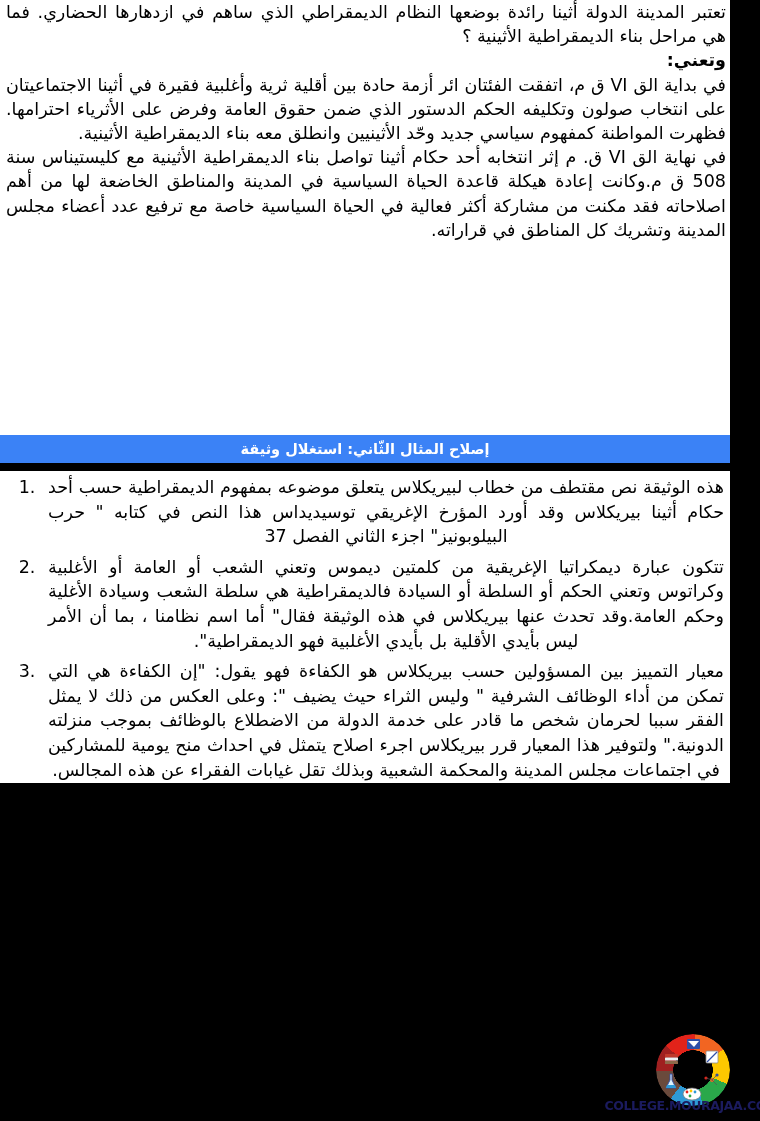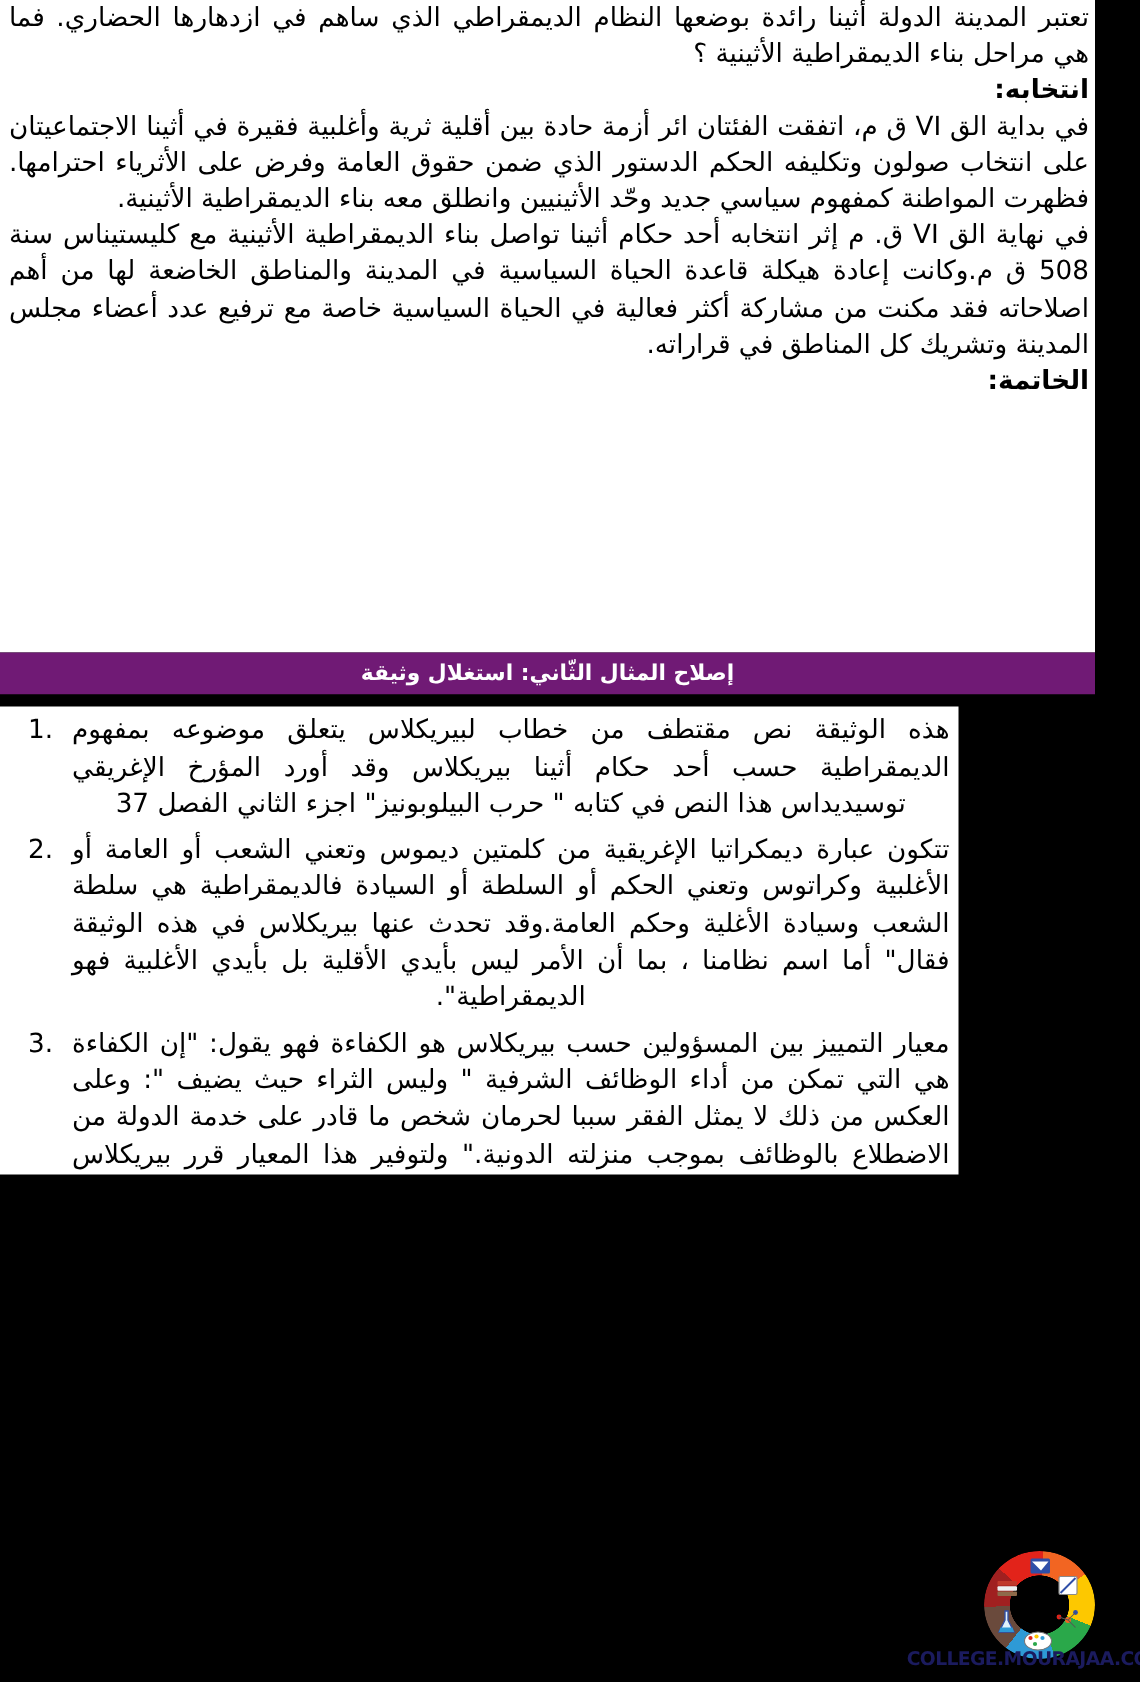--- a/index.html
+++ b/index.html
@@ -27,21 +27,21 @@
     padding: 0 4px 0 6px;
   }
 
   
   .banner {
     position: absolute;
     left: 0;
     top: 435px;
     width: 730px;
     height: 28px;
-    background: #701a75;
+    background: #3b82f6;
     color: #ffffff;
     display: flex;
     align-items: center;
     justify-content: center;
     font-size: 14.5px;
     font-weight: bold;
     letter-spacing: 0px;
   }
 
   
@@ -52,21 +52,21 @@
     width: 730px;
     height: 8px;
     background: #000000;
   }
 
   
   .block-list {
     position: absolute;
     left: 0;
     top: 471px;
-    width: 639px;
+    width: 730px;
     height: 312px;
     background: #ffffff;
     box-sizing: border-box;
     padding: 4px 6px 0 4px;
   }
 
   
   p.para {
     margin: 0;
     padding: 0;
@@ -178,28 +178,27 @@
     white-space: nowrap;
   }
 </style>
 </head>
 <body>
 
 <div class="block-intro">
 
   <p class="para">تعتبر المدينة الدولة أثينا رائدة بوضعها النظام الديمقراطي الذي ساهم في ازدهارها الحضاري. فما هي مراحل بناء الديمقراطية الأثينية ؟</p>
 
-  <h3 class="heading">انتخابه:</h3>
+  <h3 class="heading">وتعني:</h3>
 
   <p class="para">في بداية الق VI ق م، اتفقت الفئتان  ائر أزمة حادة بين أقلية ثرية وأغلبية فقيرة في أثينا الاجتماعيتان على انتخاب صولون وتكليفه الحكم الدستور الذي ضمن حقوق العامة وفرض على الأثرياء احترامها. فظهرت المواطنة كمفهوم سياسي جديد وحّد الأثينيين وانطلق معه بناء الديمقراطية الأثينية.</p>
 
   <p class="para">في نهاية الق VI ق. م إثر انتخابه أحد حكام أثينا تواصل بناء الديمقراطية الأثينية مع كليستيناس سنة 508 ق م.وكانت إعادة هيكلة قاعدة الحياة السياسية في المدينة والمناطق الخاضعة لها من أهم اصلاحاته فقد مكنت من مشاركة أكثر فعالية في الحياة السياسية خاصة مع ترفيع عدد أعضاء مجلس المدينة وتشريك كل المناطق في قراراته.</p>
 
 
-  <h3 class="heading">الخاتمة:</h3>
 
 
 </div>
 
 <div class="banner">
   <span>إصلاح المثال الثّاني: استغلال وثيقة</span>
 </div>
 
 <div class="gap-black"></div>
 

